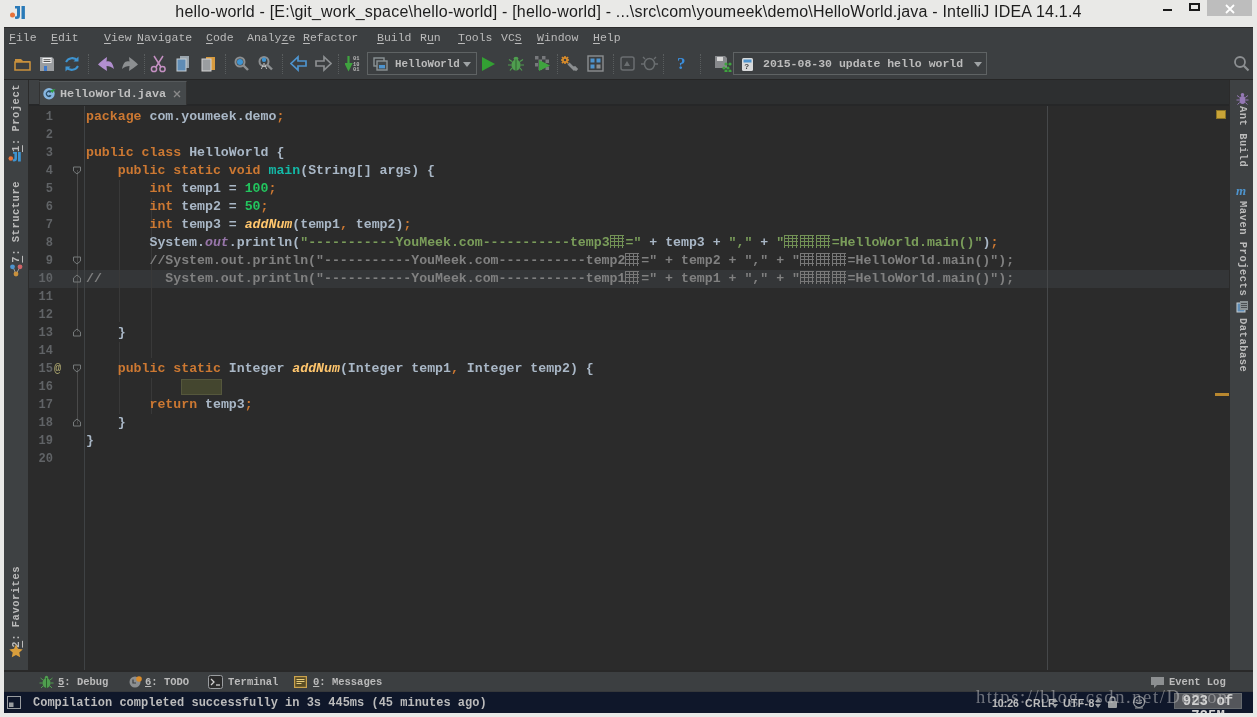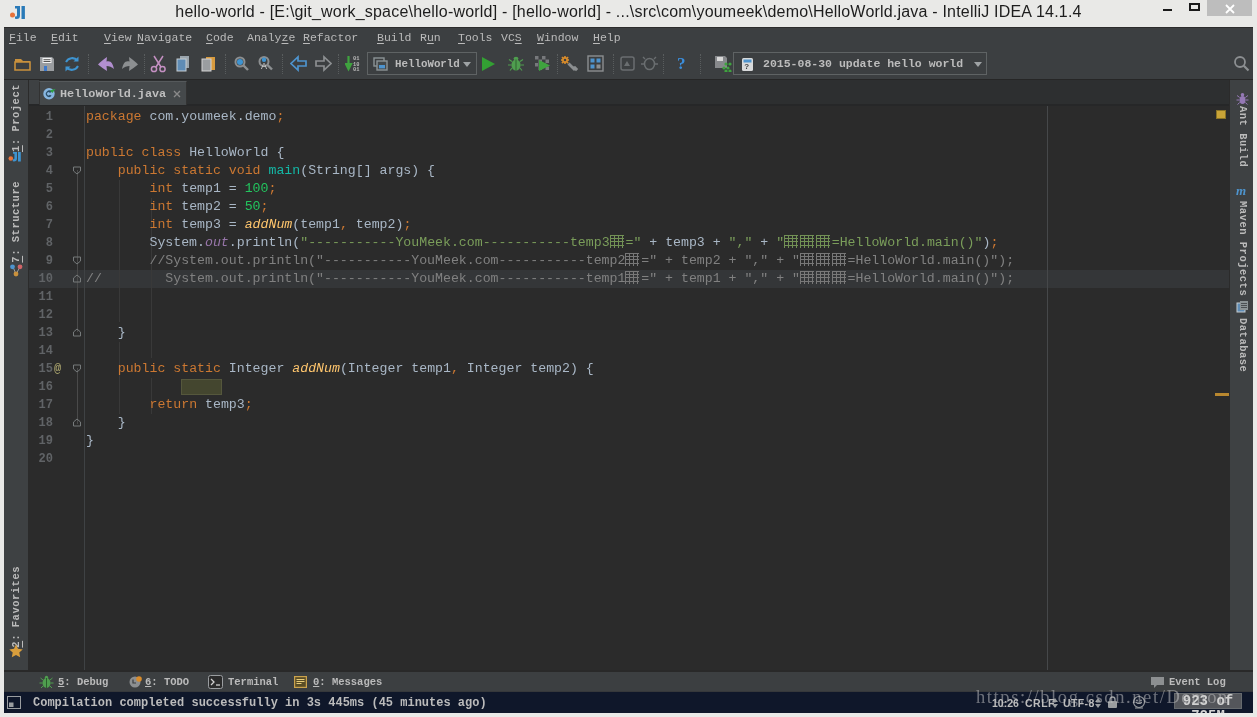--- a/index.html
+++ b/index.html
@@ -26,21 +26,21 @@
 .vtextL{position:absolute;writing-mode:vertical-rl;transform:rotate(180deg);color:#bbb;font-size:10.5px;font-family:"Liberation Mono",monospace;font-weight:bold;letter-spacing:.5px}
 .vtextR{position:absolute;writing-mode:vertical-rl;color:#bbb;font-size:10.5px;font-family:"Liberation Mono",monospace;font-weight:bold;letter-spacing:.5px}
 
 #tabbar{left:29px;top:80px;width:1200px;height:26px;background:#2d2f30}
 #tabbar .lseg{position:absolute;left:0;top:0;width:10px;height:25px;background:#3E4143}
 #tab{position:absolute;left:10px;top:1px;width:148px;height:24px;background:#45494b;border:1px solid #323232;border-top-color:#55595b;border-bottom:none;color:#bfbfbf;font-family:"Liberation Mono",monospace;font-weight:bold;font-size:11.8px}
 
 #editor{left:29px;top:106px;width:1200px;height:564px;background:#2B2B2B}
 #gutterline{position:absolute;left:55px;top:0;width:1px;height:564px;background:#3f4244}
 .ln{position:absolute;left:0;width:24px;text-align:right;color:#606366;font-family:"Liberation Mono",monospace;font-size:12px;line-height:18px;font-weight:bold}
-.row{position:absolute;left:57px;white-space:pre;font-family:"Liberation Mono",monospace;font-weight:normal;font-size:13.23px;line-height:18px;color:#A9B7C6}
+.row{position:absolute;left:57px;white-space:pre;font-family:"Liberation Mono",monospace;font-weight:bold;font-size:13.23px;line-height:18px;color:#A9B7C6}
 .k{color:#CC7832}.n{color:#22c55e}.s{color:#7A9D5A}.c{color:#808080}
 .m{color:#14b8a6}.mi2{color:#FFC66D;font-style:italic}.f{color:#9876AA;font-style:italic}
 #caretrow{position:absolute;left:0;top:164px;width:1200px;height:18px;background:#343638}
 #t3box{position:absolute;left:152px;top:273px;width:41px;height:16px;background:#44462f;border:1px solid #55573c}
 .guide{position:absolute;width:1px;background:#393939}
 .foldline{position:absolute;left:48px;width:1px;background:#4a4a4a}
 .fold{position:absolute;left:43px;width:10px;height:9px}
 
 #bbar{left:4px;top:670px;width:1249px;height:21px;background:#3C3F41;border-top:2px solid #292929;color:#bbb;font-family:"Liberation Mono",monospace;font-weight:bold;font-size:10.5px}
 #sbar{left:4px;top:691px;width:1249px;height:22px;background:#0f172a;border-top:1px solid #36383b;color:#bbb;font-family:"Liberation Mono",monospace;font-weight:bold;font-size:12px}

